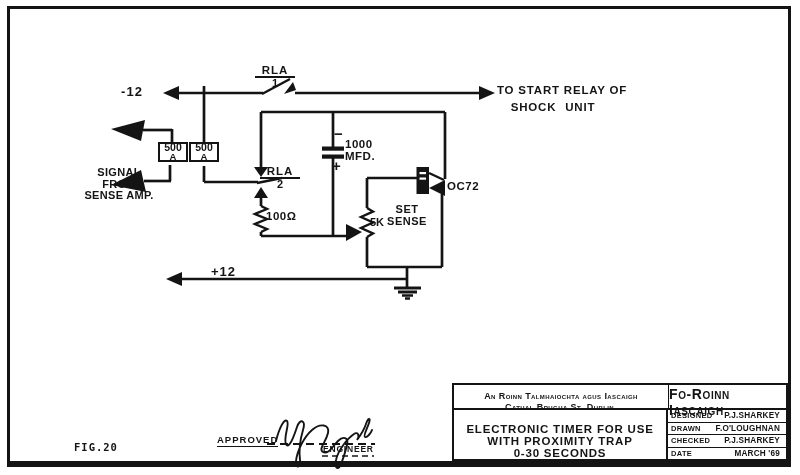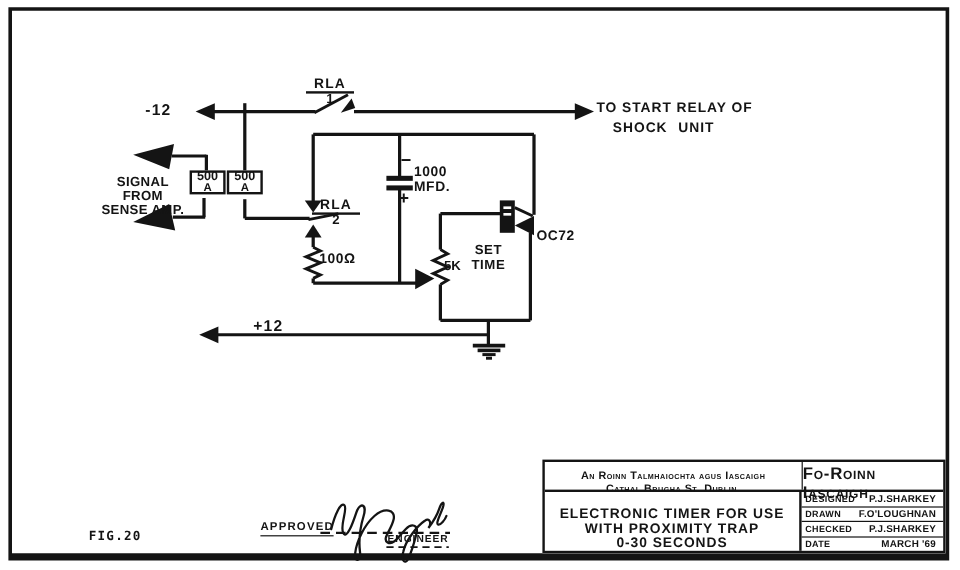--- a/index.html
+++ b/index.html
@@ -156,21 +156,21 @@
 
   <div class="lbl rla" style="left:255px;top:64px;">
     <span class="nm">RLA</span>
     <span class="no">1</span>
   </div>
 
   <div class="lbl" style="left:497px;top:84px;font-size:11.5px;letter-spacing:0.8px;">TO START RELAY OF</div>
   <div class="lbl ctr" style="left:497px;top:101px;width:112px;font-size:11.5px;letter-spacing:0.8px;word-spacing:5px;">SHOCK UNIT</div>
 
   <div class="lbl ctr" style="left:68px;top:147px;width:102px;font-size:11px;letter-spacing:0.3px;">
-    <span style="display:block;">SIGNAL</span>
+    <span style="display:block;margin-top:20px;">SIGNAL</span>
     <span style="display:block;">FROM</span>
     <span style="display:block;">SENSE AMP.</span>
   </div>
 
   <div class="coilbox" style="left:158px;top:142px;">
     <span class="v">500</span>
     <span class="u">A</span>
   </div>
   <div class="coilbox" style="left:189px;top:142px;">
     <span class="v">500</span>
@@ -187,24 +187,24 @@
   <div class="lbl" style="left:334px;top:126px;font-size:15px;">−</div>
   <div class="lbl" style="left:332px;top:158px;font-size:15px;">+</div>
   <div class="lbl" style="left:345px;top:138px;font-size:11.5px;letter-spacing:0.5px;">
     <span style="display:block;">1000</span>
     <span style="display:block;">MFD.</span>
   </div>
 
   <div class="lbl" style="left:370px;top:217px;font-size:11px;">5K</div>
   <div class="lbl ctr" style="left:386px;top:204px;width:42px;font-size:11px;letter-spacing:0.5px;">
     <span style="display:block;">SET</span>
-    <span style="display:block;">TIME</span>
-  </div>
-
-  <div class="lbl" style="left:447px;top:191px;font-size:11.5px;letter-spacing:0.5px;">OC72</div>
+    <span style="display:block;">SENSE</span>
+  </div>
+
+  <div class="lbl" style="left:447px;top:180px;font-size:11.5px;letter-spacing:0.5px;">OC72</div>
 
   <div class="lbl" style="left:211px;top:265px;font-size:13px;letter-spacing:1px;">+12</div>
 
   <div class="lbl" style="left:74px;top:442px;font-size:10.5px;letter-spacing:1px;font-family:'DejaVu Sans Mono',monospace;">FIG.20</div>
   <div class="lbl approved" style="left:217px;top:435px;font-size:9.5px;letter-spacing:1px;">APPROVED</div>
   <div class="lbl" style="left:323px;top:445px;font-size:8.5px;letter-spacing:0.8px;">ENGINEER</div>
 
   <div class="tblock">
     <div class="th">
       <div class="th-left">

